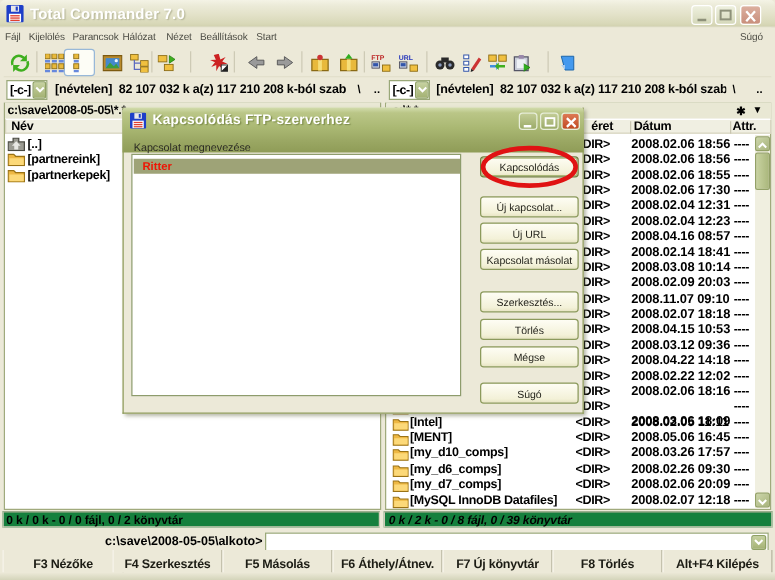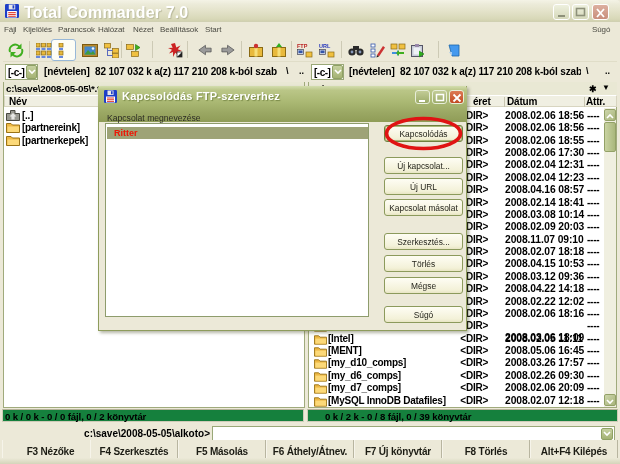--- a/index.html
+++ b/index.html
@@ -2,21 +2,21 @@
 <html><head><meta charset="utf-8"><style>
 * { margin:0; padding:0; box-sizing:border-box; }
 html,body { width:620px; height:464px; }
 body { font-family:"Liberation Sans",sans-serif; position:relative; background:#ece9d8; overflow:hidden; }
 .abs { position:absolute; }
 
 #frame { position:absolute; left:0; top:0; width:620px; height:464px; background:#ece9d8; border-radius:4px 4px 0 0; }
 #titlebar { position:absolute; left:0; top:0; width:620px; height:22px;
   background:linear-gradient(180deg,#f4f3e6 0%,#ecebd9 20%,#e3e2c9 55%,#d8d8b8 90%,#d2d2b0 100%);
   border-radius:4px 4px 0 0; border-bottom:1px solid #d0d0b2; }
-#titletext { position:absolute; left:24px; top:4px; font-size:16px; font-weight:bold; color:#fff; letter-spacing:0.15px; text-shadow:1px 1px 1px #b8b89a; }
+#titletext { position:absolute; left:24px; top:4px; font-size:12px; font-weight:bold; color:#fff; letter-spacing:0.15px; text-shadow:1px 1px 1px #b8b89a; }
 .capbtn { position:absolute; top:4px; width:17px; height:16px; border-radius:3px; border:1px solid #fff; }
 #min1 { left:553px; background:linear-gradient(180deg,#eef0de,#d5d8ba); }
 #max1 { left:572px; background:linear-gradient(180deg,#eef0de,#d5d8ba); }
 #close1 { left:592px; background:linear-gradient(180deg,#dcaf9f,#c98f7c); }
 .capbtn svg { position:absolute; left:0; top:0; }
 
 #menubar { position:absolute; left:3px; top:22px; width:614px; height:16px; background:#ece9d8; font-size:8px; letter-spacing:-0.1px; color:#4c4c44; }
 #menubar span { position:absolute; top:3px;text-align:right; }
 
 #toolbar { position:absolute; left:3px; top:38px; width:614px; height:24px; background:#ece9d8; border-bottom:1px solid #e0ddc8; }
@@ -509,21 +509,21 @@
     <div class="abs" style="left:604px;top:122px;width:12px;height:30px;background:linear-gradient(90deg,#c9d3a2,#aab77c);border:1px solid #93a167;border-radius:2px"></div>
     <div class="sbtn" style="left:604px;top:394px">
       <svg width="10" height="10" style="position:absolute;left:0;top:2px">
         <path d="M2 3 L5 6 L8 3" stroke="#fff" stroke-width="1.6" fill="none"></path>
       </svg>
     </div>
   </div>
 
 <div id="status">
   <div class="stbox" style="left:2px; width:302px; padding:1px 0 0 2px;">0 k / 0 k - 0 / 0 fájl, 0 / 2 könyvtár</div>
-  <div class="stbox" style="left:307px; width:311px; padding:1px 0 0 17px;">0 k / 2 k - 0 / 8 fájl, 0 / 39 könyvtár</div>
+  <div class="stbox" style="left:307px; width:311px; padding:1px 0 0 3px;font-style:italic;">0 k / 2 k - 0 / 8 fájl, 0 / 39 könyvtár</div>
 </div>
 <div id="cmdrow">
   <span id="cmdlabel">c:\save\2008-05-05\alkoto&gt;</span>
   <div id="cmdinput">
       <div id="cmddrop">
         <svg width="8" height="6" style="position:absolute;left:1px;top:2px">
           <path d="M1 1 L4 4 L7 1" stroke="#fff" stroke-width="1.6" fill="none"></path>
         </svg>
       </div>
     </div>

